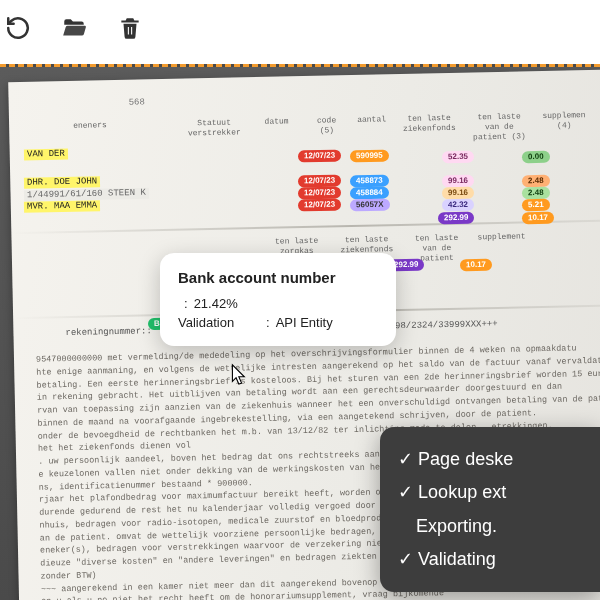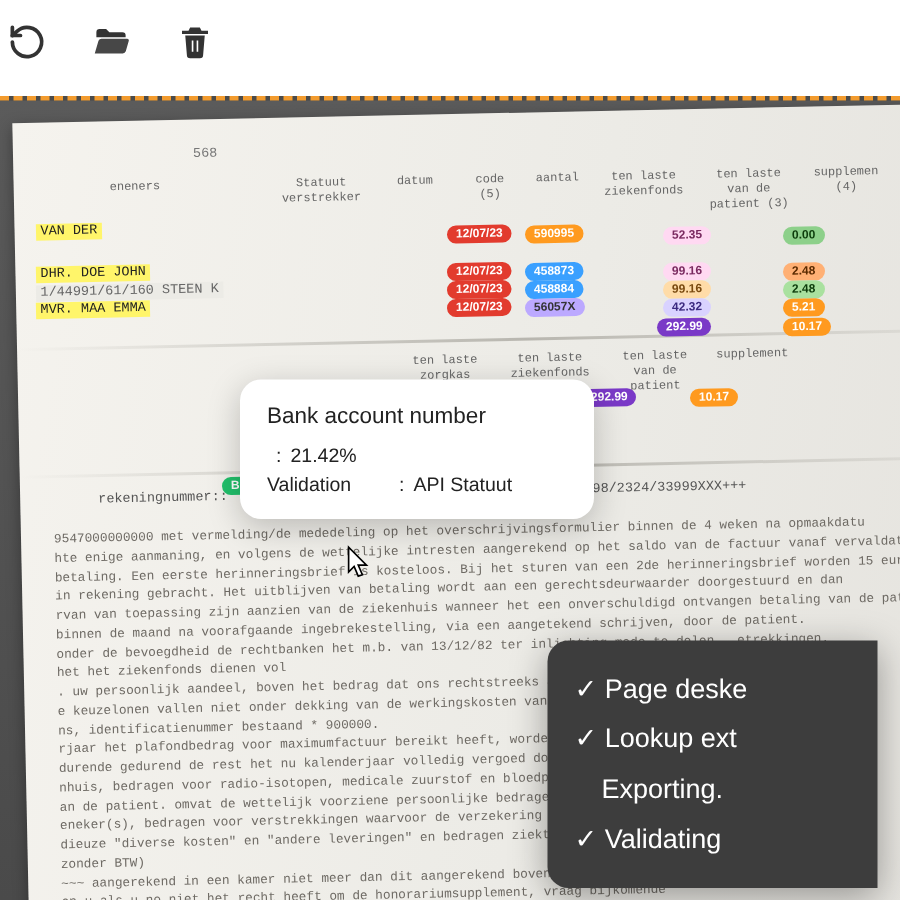--- a/index.html
+++ b/index.html
@@ -33,27 +33,27 @@
   .hdr div { padding: 0 4px; }
   .yel { position:absolute; background:#fff56a; color:#222; font:9px/1 "Courier New",monospace; padding:1px 3px; transform:rotate(-1.2deg); }
   .pill { position:absolute; border-radius:9px; font:700 8px/1 "Arial"; color:#fff; padding:2px 6px; transform:rotate(-1.2deg); white-space:nowrap; }
   .txt { position:absolute; left:22px; right:22px; font:8.5px/1.5 "Courier New",monospace; color:#6e6a64; }
   .popover {
     position:absolute; left:160px; top:186px; width:236px;
     background:#fff; border-radius:14px; padding:14px 18px 14px 18px;
     box-shadow:0 6px 22px rgba(0,0,0,.22);
     font:14px/1.45 -apple-system,Helvetica,Arial,sans-serif; color:#222;
   }
-  .popover .ttl { font-weight:400; margin-bottom:6px; font-size:15px; }
+  .popover .ttl { font-weight:700; margin-bottom:6px; font-size:15px; }
   .popover .row { display:flex; font-size:13px; }
   .popover .k { width:82px; color:#222; }
   .popover .row .sep::after{content:":"; padding:0 6px;}
   .cursor { position:absolute; left:226px; top:296px; width:22px; height:26px; }
   .progress {
-    position:absolute; right:15px; top:360px; width:220px;
+    position:absolute; right:0; top:360px; width:220px;
     background:#3d3d3d; color:#fff; border-radius:14px 0 0 14px;
     padding:16px 18px 16px 18px; font:18px/1.85 -apple-system,Helvetica,Arial,sans-serif;
     box-shadow:0 6px 24px rgba(0,0,0,.35);
     margin-left:12px;
   }
   .progress .line::before { content:"✓ "; }
   .progress .line.pending::before { content:""; padding-left:18px; }
   .shadowline { position:absolute; left:0; right:0; height:2px; background:linear-gradient(90deg,transparent,#b8b6af,transparent); }
 </style>
 </head>
@@ -169,21 +169,21 @@
 
   <div class="popover">
     <div class="ttl">Bank account number</div>
     <div class="row">
         <span class="sep"></span>
         <span>21.42%</span>
       </div>
     <div class="row">
         <span class="k">Validation</span>
         <span class="sep"></span>
-        <span>API Statuut</span>
+        <span>API Entity</span>
       </div>
   </div>
 
   <div class="cursor">
     <svg viewBox="0 0 24 28">
         <path d="M7 2v18l4-4 3 7 3-1-3-7h6z" fill="#fff" stroke="#000" stroke-width="1.2"></path>
       </svg>
   </div>
 
   <div class="progress">

